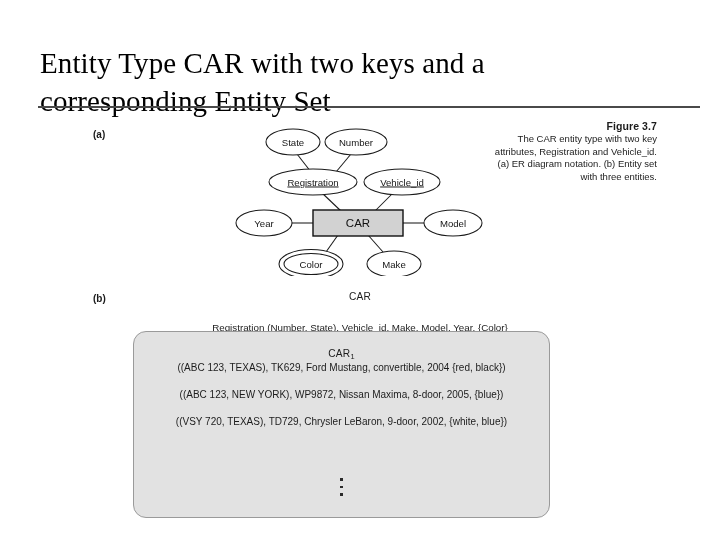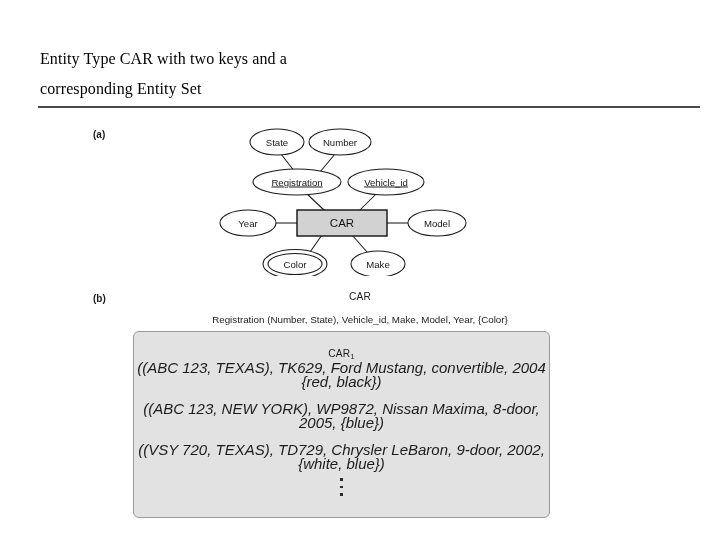--- a/index.html
+++ b/index.html
@@ -15,22 +15,22 @@
     position: relative;
   }
 
   
   #slide-title {
     position: absolute;
     left: 40px;
     top: 44px;
     width: 640px;
     font-family: "Liberation Serif", serif;
-    font-size: 16px;
-    line-height: 30px;
+    font-size: 29px;
+    line-height: 38px;
     color: #000000;
     white-space: pre-line;
     letter-spacing: 0.1px;
   }
   #title-rule {
     position: absolute;
     left: 38px;
     top: 106px;
     width: 662px;
     height: 2px;
@@ -72,21 +72,21 @@
     font-size: 10.5px;
     display: block;
     margin-bottom: 1px;
     letter-spacing: 0.1px;
   }
   #fig-caption .cap-body { display: block; }
 
   
   #er-diagram {
     position: absolute;
-    left: 200px;
+    left: 216px;
     top: 4px;
     width: 280px;
     height: 160px;
   }
   #er-diagram svg { display: block; }
   .er-label {
     font-family: "Liberation Sans", sans-serif;
     font-size: 9.6px;
     fill: #161616;
   }
@@ -129,32 +129,32 @@
   #set-header .set-title {
     display: block;
     font-size: 10.2px;
     line-height: 13px;
     letter-spacing: 0.2px;
   }
   #set-header .set-schema {
     display: block;
     font-size: 9.8px;
     line-height: 14px;
-    margin-top: 10px;
+    margin-top: 18px;
   }
 
   #entity-box {
     position: absolute;
     left: 133px;
     top: 219px;
     width: 417px;
     height: 187px;
     background: #e2e2e2;
     border: 1px solid #9a9a9a;
-    border-radius: 6px;
+    border-radius: 13px;
     box-sizing: border-box;
   }
   #entity-list {
     position: absolute;
     left: 0;
     top: 15px;
     width: 100%;
     text-align: center;
   }
   .entity-item { margin-bottom: 13px; }
@@ -166,24 +166,23 @@
     letter-spacing: 0.2px;
   }
   .entity-name sub {
     font-size: 7.4px;
     vertical-align: baseline;
     position: relative;
     top: 2px;
   }
   .entity-values {
     display: block;
-    font-size: 15px;
+    font-size: 10px;
     line-height: 14px;
     color: #1c1c1c;
-    font-style: italic;
   }
   #ellipsis-dots {
     position: absolute;
     left: 0;
     top: 146px;
     width: 100%;
     text-align: center;
     line-height: 0;
   }
   #ellipsis-dots span {
@@ -199,20 +198,24 @@
 
 <div id="slide-title">Entity Type CAR with two keys and a
 corresponding Entity Set</div>
 <div id="title-rule"></div>
 
 <div id="figure">
 
   <div class="part-label" id="label-a">(a)</div>
   <div class="part-label" id="label-b">(b)</div>
 
+  <div id="fig-caption">
+    <span class="cap-head">Figure 3.7</span>
+    <span class="cap-body">The CAR entity type with two key attributes, Registration and Vehicle_id. (a) ER diagram notation. (b) Entity set with three entities.</span>
+  </div>
 
   <div id="er-diagram">
     <svg width="280" height="160" viewBox="0 0 280 160" xmlns="http://www.w3.org/2000/svg">
 
       <line class="er-line" x1="81" y1="38" x2="95" y2="56"></line>
       <line class="er-line" x1="135" y1="38" x2="120" y2="56"></line>
       <line class="er-line" x1="105" y1="76" x2="126" y2="96"></line>
       <line class="er-line" x1="178" y1="76" x2="158" y2="96"></line>
       <line class="er-line" x1="76" y1="107" x2="97" y2="107"></line>
       <line class="er-line" x1="187" y1="107" x2="208" y2="107"></line>

